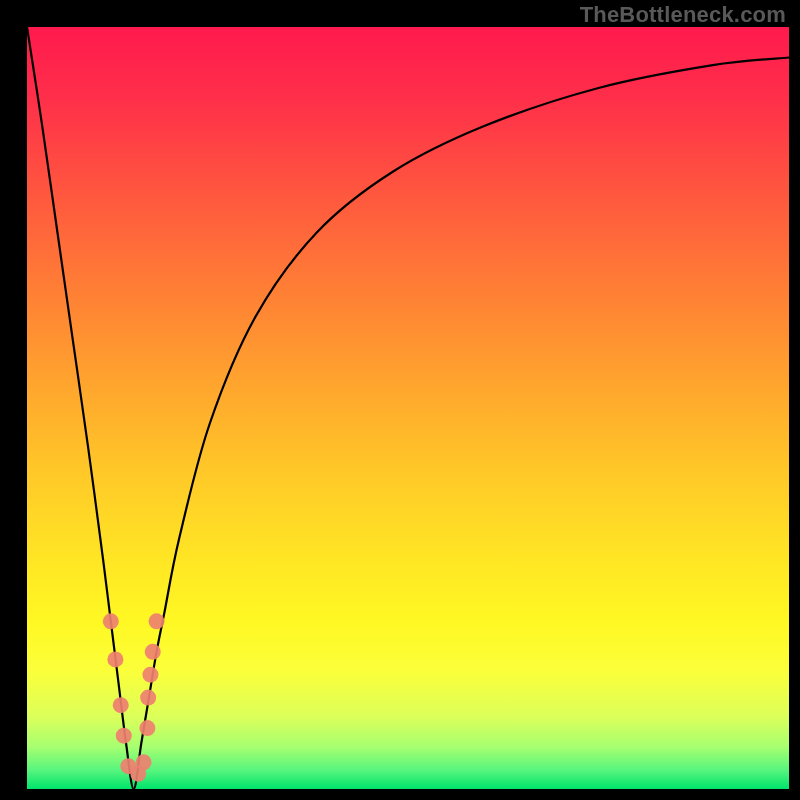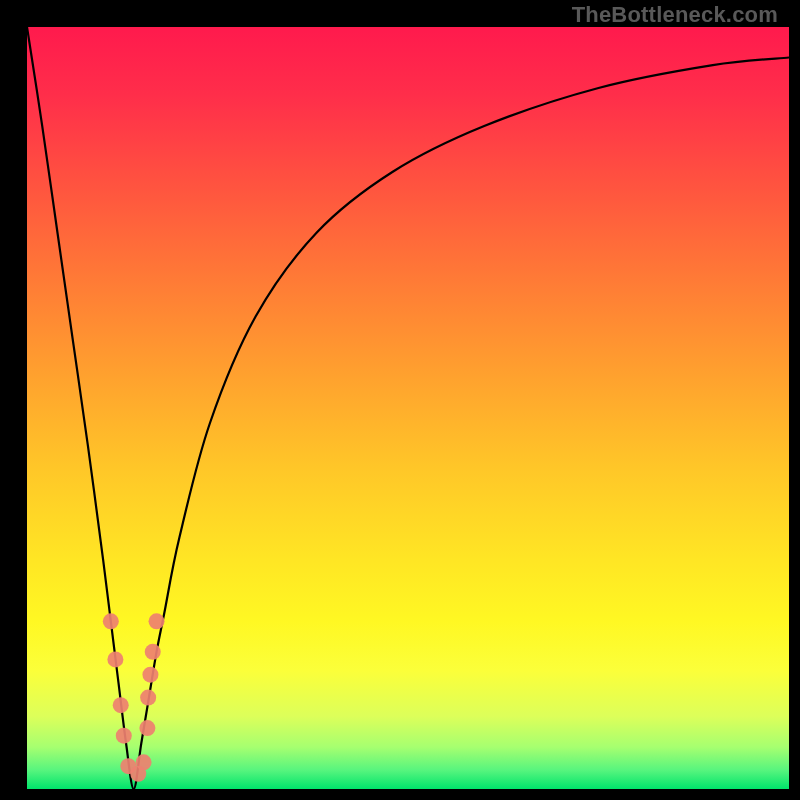--- a/index.html
+++ b/index.html
@@ -13,21 +13,21 @@
   }
   .frame {
     position: relative;
     width: 800px;
     height: 800px;
     background: #000;
   }
   .watermark {
     position: absolute;
     top: 2px;
-    right: 22px;
+    right: 14px;
     color: #595959;
     font-size: 22px;
     font-weight: 600;
     letter-spacing: 0.2px;
     z-index: 10;
     user-select: none;
   }
   .plot {
     position: absolute;
     left: 27px;

